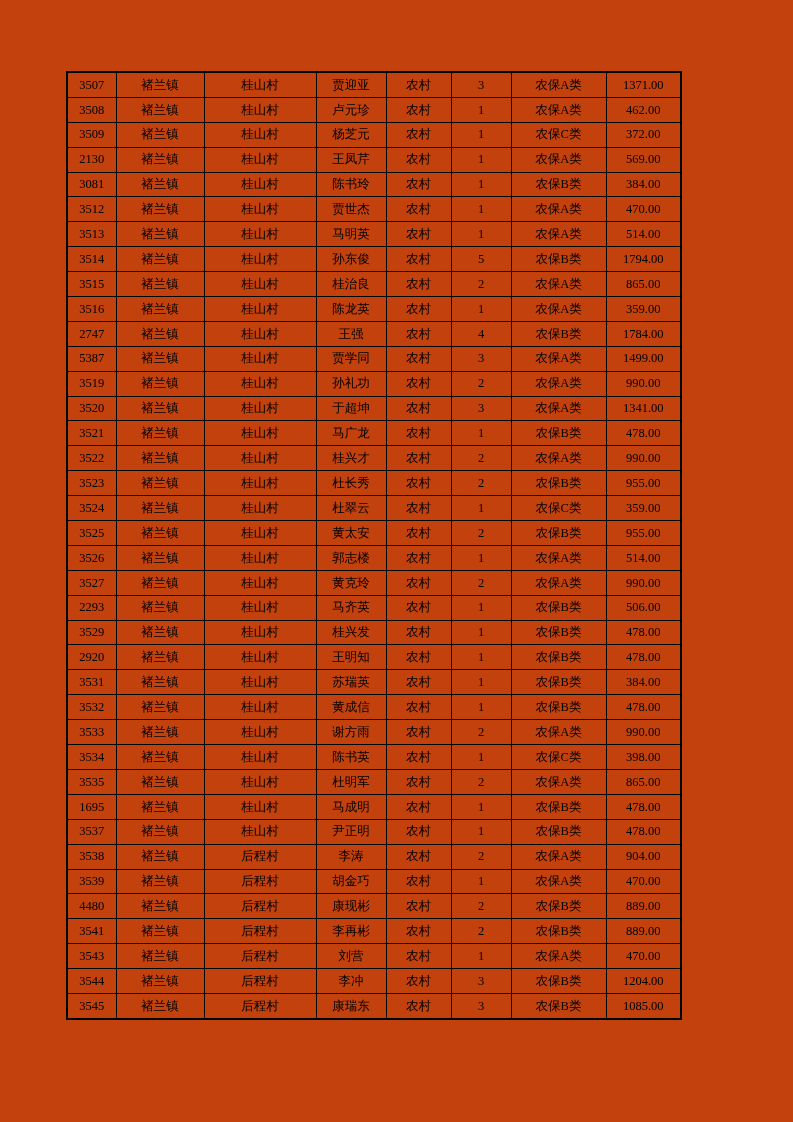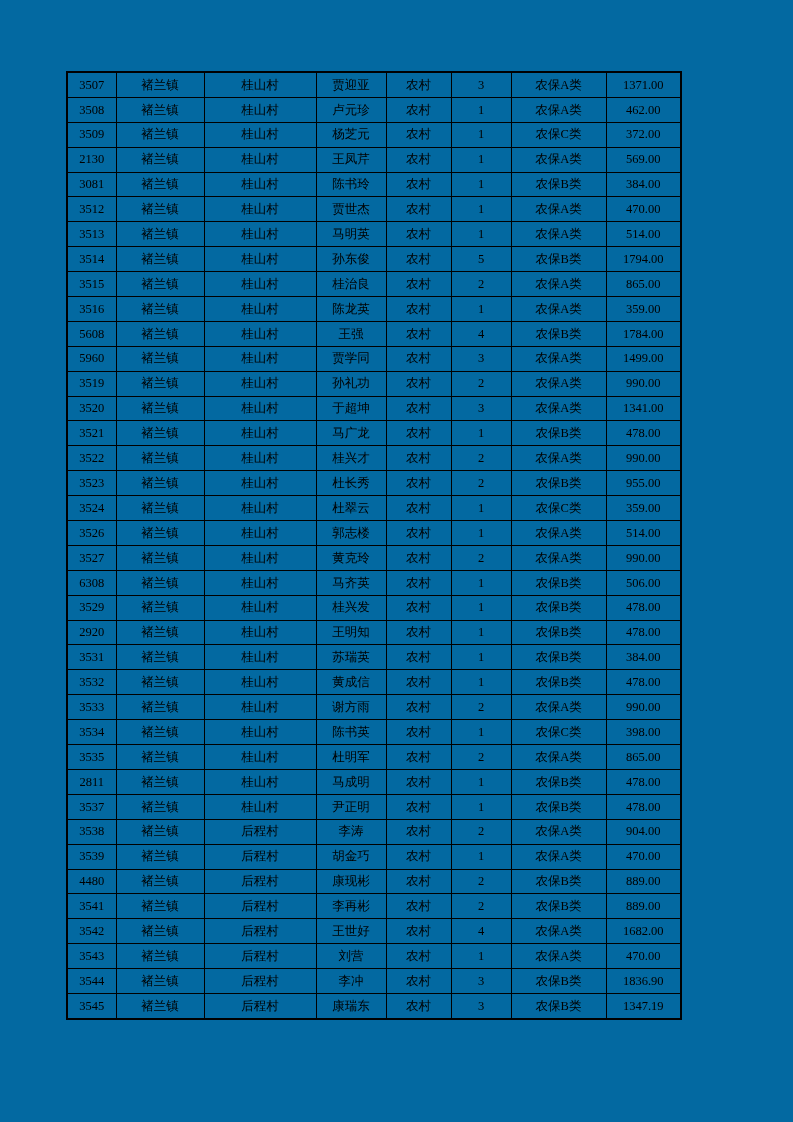--- a/index.html
+++ b/index.html
@@ -12,21 +12,21 @@
     height: 1122px;
     position: relative;
     font-family: "Liberation Serif", "DejaVu Serif", serif;
     color: #000000;
   }
   .page {
     position: absolute;
     left: 0; top: 0;
     width: 793px;
     height: 1122px;
-    background: #0369a1;
+    background: #c2410c;
   }
   table.data-table {
     position: absolute;
     left: 66px;
     top: 71px;
     width: 614px;
     border-collapse: collapse;
     table-layout: fixed;
     border: 2px solid #000000;
   }
@@ -161,31 +161,31 @@
           <td>3516</td>
           <td>褚兰镇</td>
           <td>桂山村</td>
           <td>陈龙英</td>
           <td>农村</td>
           <td>1</td>
           <td>农保A类</td>
           <td>359.00</td>
         </tr>
         <tr>
-          <td>5608</td>
+          <td>2747</td>
           <td>褚兰镇</td>
           <td>桂山村</td>
           <td>王强</td>
           <td>农村</td>
           <td>4</td>
           <td>农保B类</td>
           <td>1784.00</td>
         </tr>
         <tr>
-          <td>5960</td>
+          <td>5387</td>
           <td>褚兰镇</td>
           <td>桂山村</td>
           <td>贾学同</td>
           <td>农村</td>
           <td>3</td>
           <td>农保A类</td>
           <td>1499.00</td>
         </tr>
         <tr>
           <td>3519</td>
@@ -241,41 +241,51 @@
           <td>3524</td>
           <td>褚兰镇</td>
           <td>桂山村</td>
           <td>杜翠云</td>
           <td>农村</td>
           <td>1</td>
           <td>农保C类</td>
           <td>359.00</td>
         </tr>
         <tr>
+          <td>3525</td>
+          <td>褚兰镇</td>
+          <td>桂山村</td>
+          <td>黄太安</td>
+          <td>农村</td>
+          <td>2</td>
+          <td>农保B类</td>
+          <td>955.00</td>
+        </tr>
+        <tr>
           <td>3526</td>
           <td>褚兰镇</td>
           <td>桂山村</td>
           <td>郭志楼</td>
           <td>农村</td>
           <td>1</td>
           <td>农保A类</td>
           <td>514.00</td>
         </tr>
         <tr>
           <td>3527</td>
           <td>褚兰镇</td>
           <td>桂山村</td>
           <td>黄克玲</td>
           <td>农村</td>
           <td>2</td>
           <td>农保A类</td>
           <td>990.00</td>
         </tr>
         <tr>
-          <td>6308</td>
+          <td>2293</td>
           <td>褚兰镇</td>
           <td>桂山村</td>
           <td>马齐英</td>
           <td>农村</td>
           <td>1</td>
           <td>农保B类</td>
           <td>506.00</td>
         </tr>
         <tr>
           <td>3529</td>
@@ -341,21 +351,21 @@
           <td>3535</td>
           <td>褚兰镇</td>
           <td>桂山村</td>
           <td>杜明军</td>
           <td>农村</td>
           <td>2</td>
           <td>农保A类</td>
           <td>865.00</td>
         </tr>
         <tr>
-          <td>2811</td>
+          <td>1695</td>
           <td>褚兰镇</td>
           <td>桂山村</td>
           <td>马成明</td>
           <td>农村</td>
           <td>1</td>
           <td>农保B类</td>
           <td>478.00</td>
         </tr>
         <tr>
           <td>3537</td>
@@ -401,54 +411,44 @@
           <td>3541</td>
           <td>褚兰镇</td>
           <td>后程村</td>
           <td>李再彬</td>
           <td>农村</td>
           <td>2</td>
           <td>农保B类</td>
           <td>889.00</td>
         </tr>
         <tr>
-          <td>3542</td>
-          <td>褚兰镇</td>
-          <td>后程村</td>
-          <td>王世好</td>
-          <td>农村</td>
-          <td>4</td>
-          <td>农保A类</td>
-          <td>1682.00</td>
-        </tr>
-        <tr>
           <td>3543</td>
           <td>褚兰镇</td>
           <td>后程村</td>
           <td>刘营</td>
           <td>农村</td>
           <td>1</td>
           <td>农保A类</td>
           <td>470.00</td>
         </tr>
         <tr>
           <td>3544</td>
           <td>褚兰镇</td>
           <td>后程村</td>
           <td>李冲</td>
           <td>农村</td>
           <td>3</td>
           <td>农保B类</td>
-          <td>1836.90</td>
+          <td>1204.00</td>
         </tr>
         <tr>
           <td>3545</td>
           <td>褚兰镇</td>
           <td>后程村</td>
           <td>康瑞东</td>
           <td>农村</td>
           <td>3</td>
           <td>农保B类</td>
-          <td>1347.19</td>
+          <td>1085.00</td>
         </tr>
       </tbody>
   </table>
 </div>
 
 </body></html>

